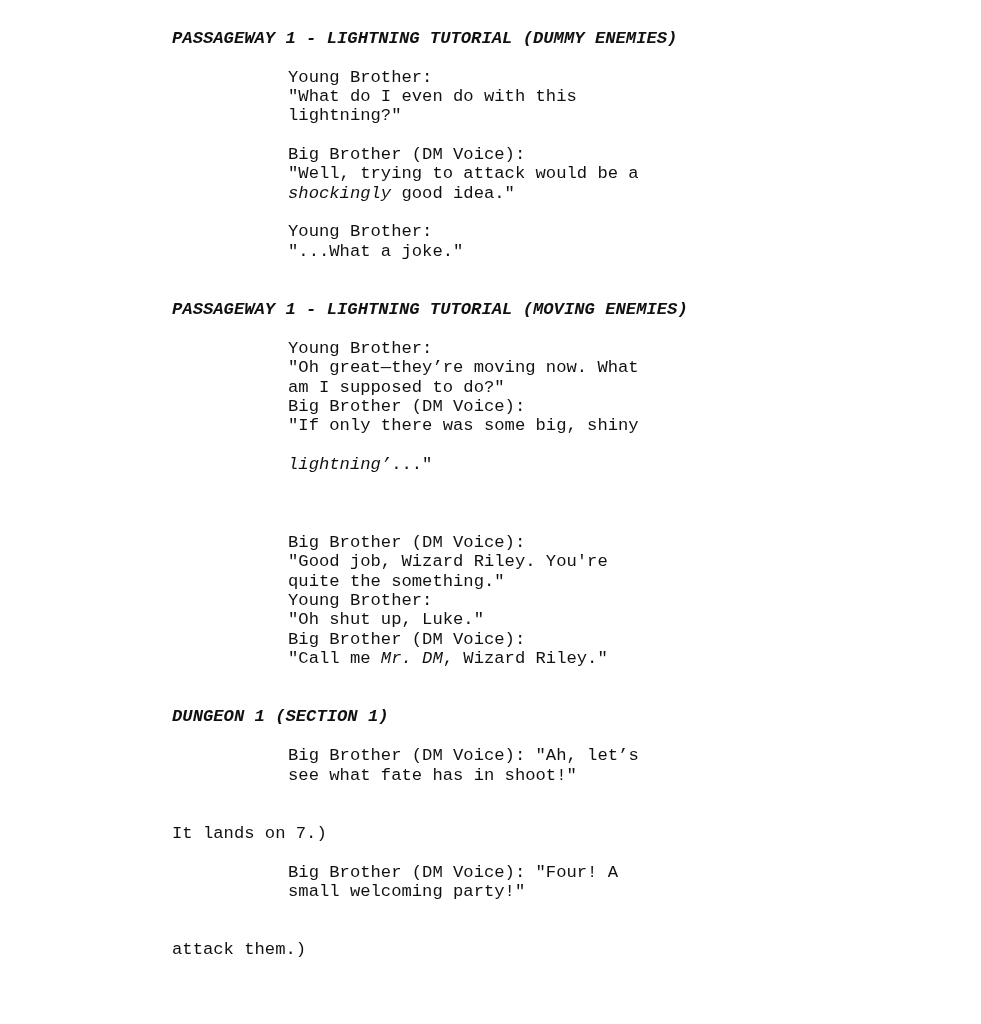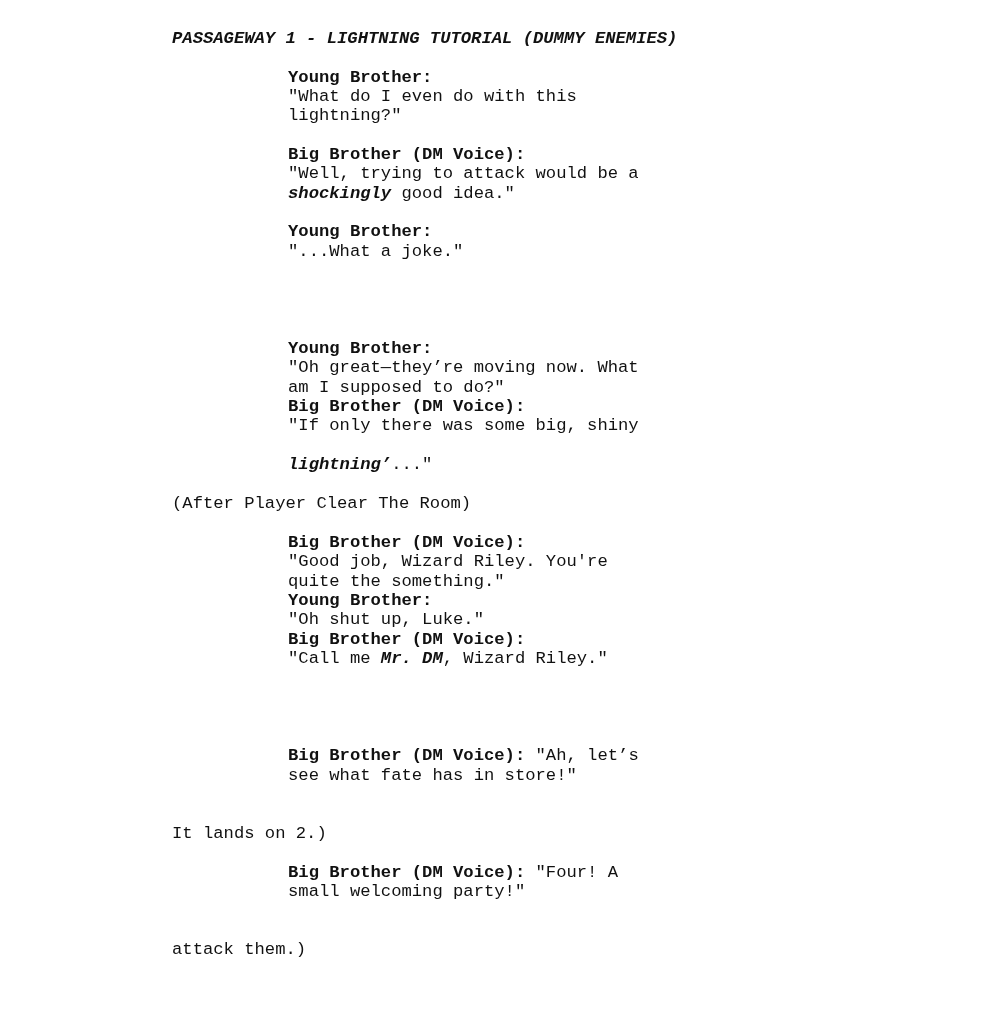--- a/index.html
+++ b/index.html
@@ -6,63 +6,64 @@
   body {
     width: 981px; height: 1024px; position: relative; overflow: hidden;
     font-family: "Liberation Mono", "DejaVu Sans Mono", monospace;
     font-size: 17.2px; line-height: 19.4px; color: #111111;
   }
   .page { position: absolute; left: 0; top: 0; width: 981px; height: 768px; }
   .line { position: absolute; white-space: pre; }
   .scene { font-weight: bold; font-style: italic; left: 172px; }
   .action { left: 172px; }
   .dlg { left: 288px; }
-  .speaker { font-weight: bold; }
-  .em { font-style: italic; font-weight: bold; }
+  .speaker { font-weight: normal; }
+  .em { font-style: italic; }
 </style>
 </head>
 <body>
 
 <div class="page">
 
   <div class="line scene" style="top:29px">PASSAGEWAY 1 - LIGHTNING TUTORIAL (DUMMY ENEMIES)</div>
 
   <div class="line dlg speaker" style="top:68px">Young Brother:</div>
   <div class="line dlg" style="top:87px">"What do I even do with this</div>
   <div class="line dlg" style="top:106px">lightning?"</div>
 
   <div class="line dlg speaker" style="top:145px">Big Brother (DM Voice):</div>
   <div class="line dlg" style="top:164px">"Well, trying to attack would be a</div>
   <div class="line dlg" style="top:184px"><span class="em">shockingly</span><span> good idea."</span></div>
 
   <div class="line dlg speaker" style="top:222px">Young Brother:</div>
   <div class="line dlg" style="top:242px">"...What a joke."</div>
 
+  <div class="line scene" style="top:300px">PASSAGEWAY 1 - LIGHTNING TUTORIAL (MOVING ENEMIES)</div>
 
   <div class="line dlg speaker" style="top:339px">Young Brother:</div>
   <div class="line dlg" style="top:358px">"Oh great—they’re moving now. What</div>
   <div class="line dlg" style="top:378px">am I supposed to do?"</div>
   <div class="line dlg speaker" style="top:397px">Big Brother (DM Voice):</div>
   <div class="line dlg" style="top:416px">"If only there was some big, shiny</div>
   <div class="line dlg" style="top:455px"><span class="em">lightning’</span><span>..."</span></div>
 
-  <div class="line action" style="top:494px">(After Player Clear The Room)</div>
 
   <div class="line dlg speaker" style="top:533px">Big Brother (DM Voice):</div>
   <div class="line dlg" style="top:552px">"Good job, Wizard Riley. You're</div>
   <div class="line dlg" style="top:572px">quite the something."</div>
   <div class="line dlg speaker" style="top:591px">Young Brother:</div>
   <div class="line dlg" style="top:610px">"Oh shut up, Luke."</div>
   <div class="line dlg speaker" style="top:630px">Big Brother (DM Voice):</div>
   <div class="line dlg" style="top:649px"><span>"Call me </span><span class="em">Mr. DM</span><span>, Wizard Riley."</span></div>
 
+  <div class="line scene" style="top:707px">DUNGEON 1 (SECTION 1)</div>
 
   <div class="line dlg" style="top:746px"><span class="speaker">Big Brother (DM Voice):</span><span> "Ah, let’s</span></div>
-  <div class="line dlg" style="top:766px">see what fate has in store!"</div>
+  <div class="line dlg" style="top:766px">see what fate has in shoot!"</div>
 
-  <div class="line action" style="top:824px">It lands on 2.)</div>
+  <div class="line action" style="top:824px">It lands on 7.)</div>
 
   <div class="line dlg" style="top:863px"><span class="speaker">Big Brother (DM Voice):</span><span> "Four! A</span></div>
   <div class="line dlg" style="top:882px">small welcoming party!"</div>
 
   <div class="line action" style="top:940px">attack them.)</div>
 
 </div>
 
 </body></html>

